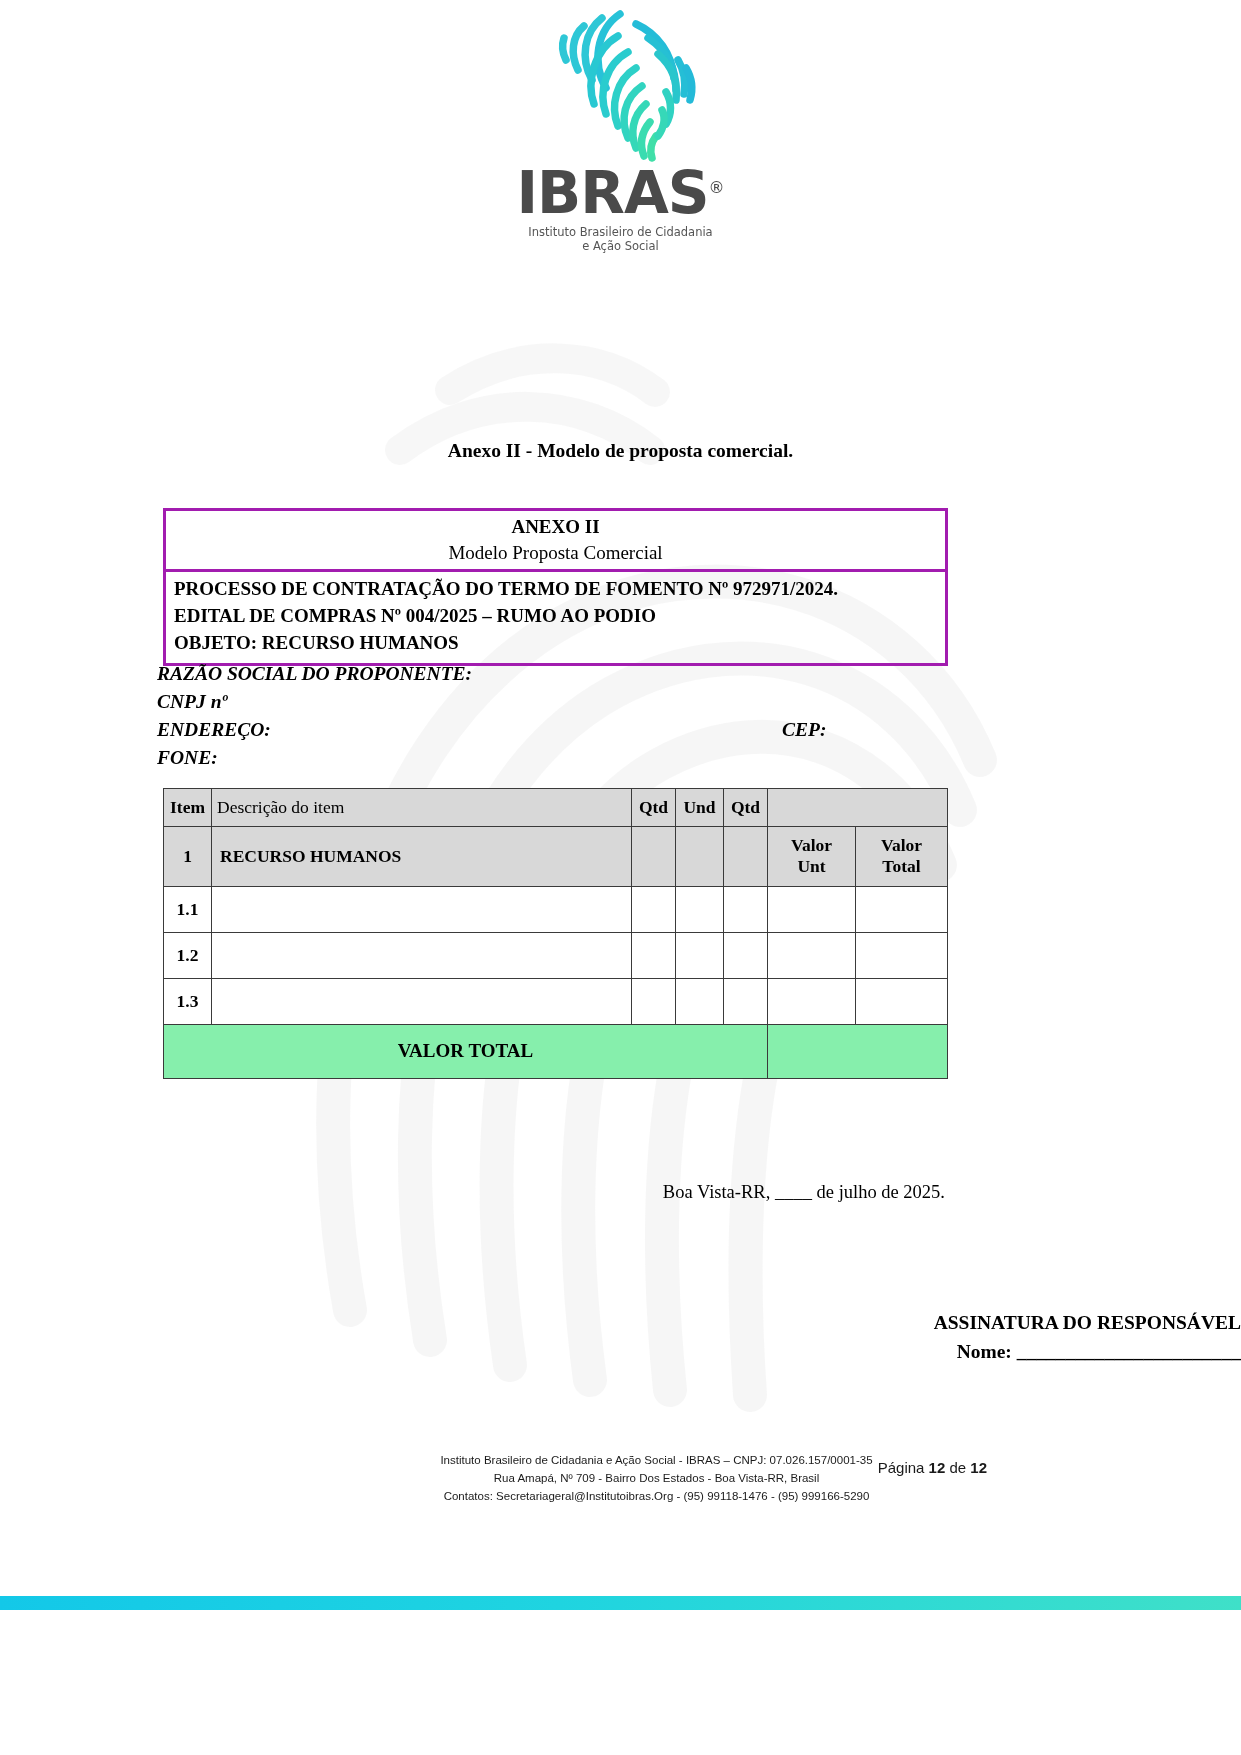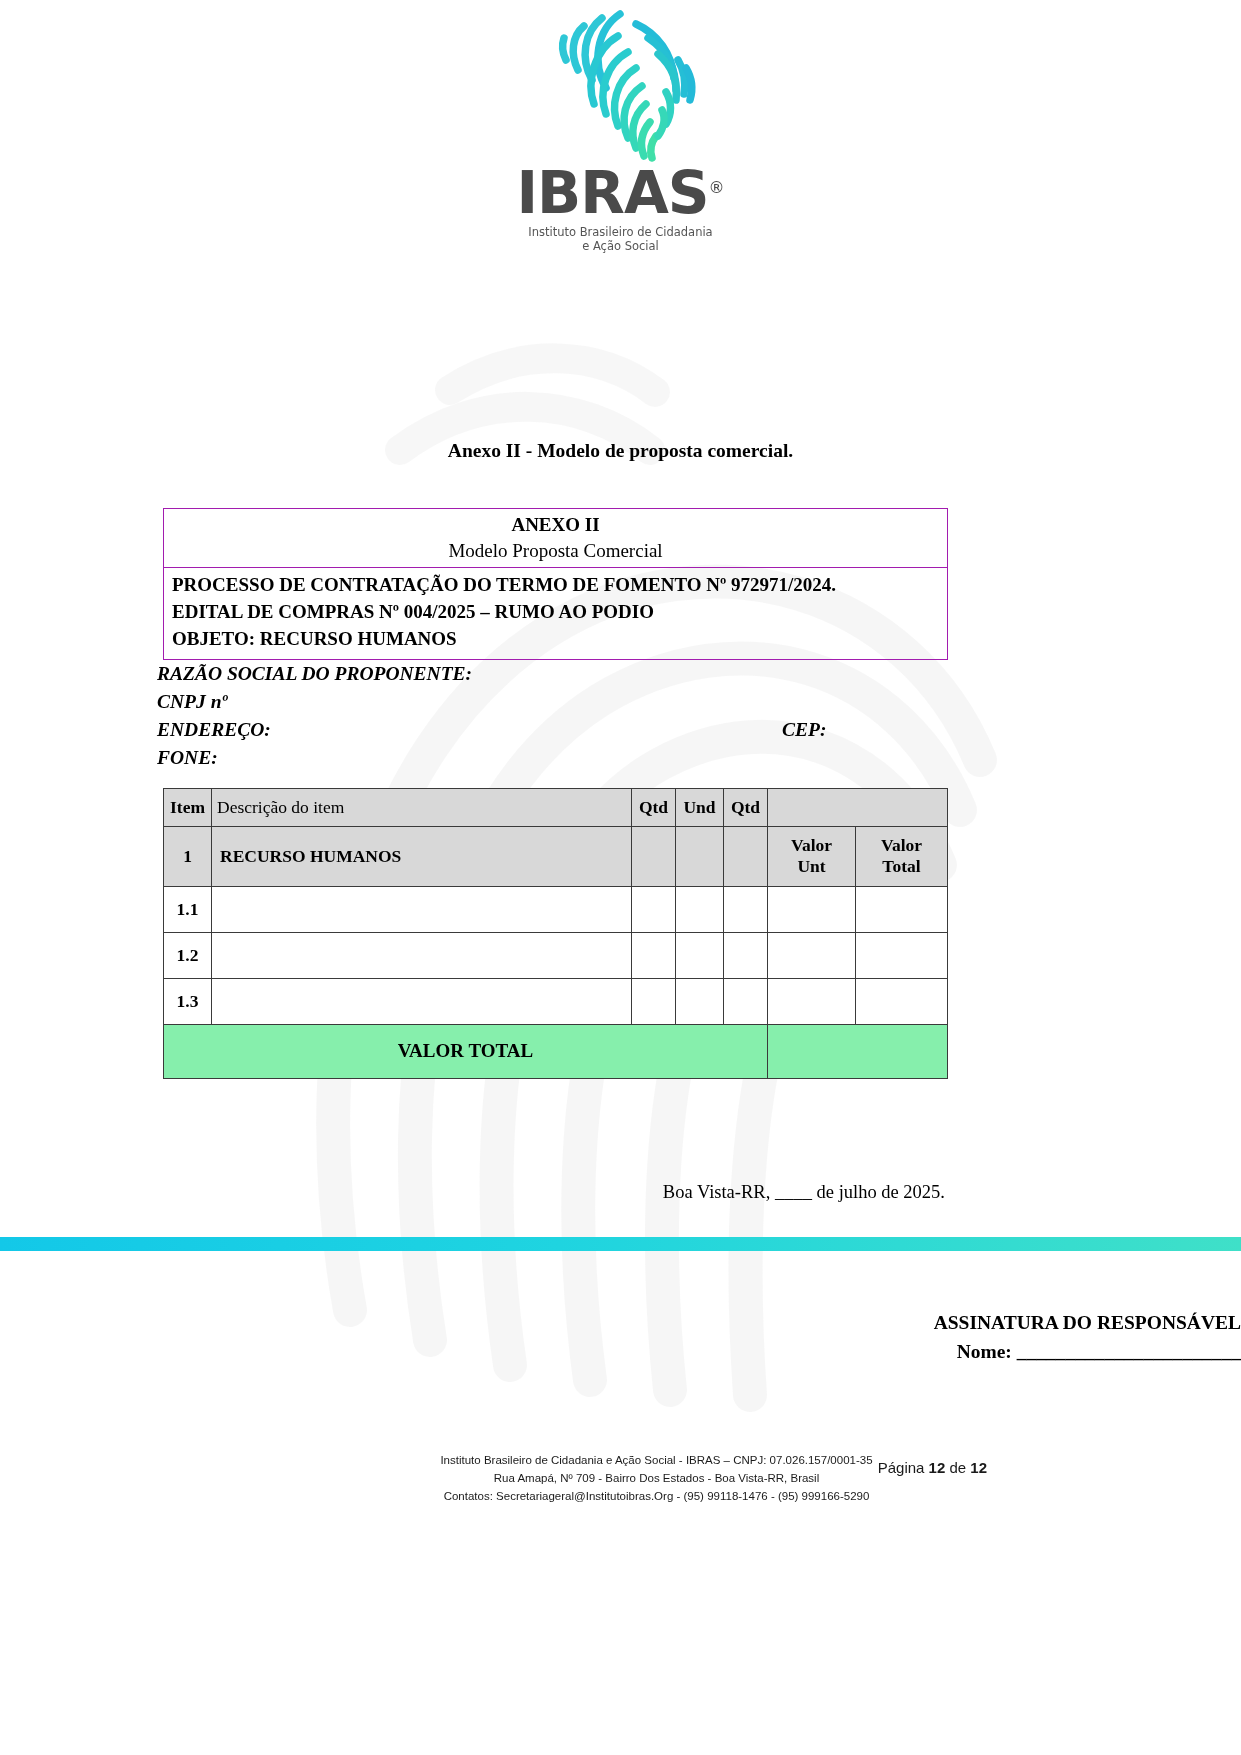--- a/index.html
+++ b/index.html
@@ -19,21 +19,21 @@
     width:1000px; height:1100px;
     opacity:.55;
     pointer-events:none;
     z-index:0;
   }
 
   .page{
     position:relative;
     z-index:2;
     width:1241px;
-    height:1251px;
+    height:1610px;
     padding:0;
   }
 
   
   .logo-block{
     position:absolute;
     left:0; top:8px;
     width:1241px;
     text-align:center;
   }
@@ -74,21 +74,21 @@
   }
 
   
   .hdr-table{
     position:absolute;
     left:163px; top:508px;
     width:785px;
     border-collapse:collapse;
   }
   .hdr-table td{
-    border:1px solid #a21caf;
+    border:3px solid #a21caf;
     padding:2px 6px;
     font-size:19px;
   }
   .hdr-top{
     text-align:center;
     font-weight:bold;
     border-bottom:none !important;
     padding-top:5px !important;
   }
   .hdr-sub{

